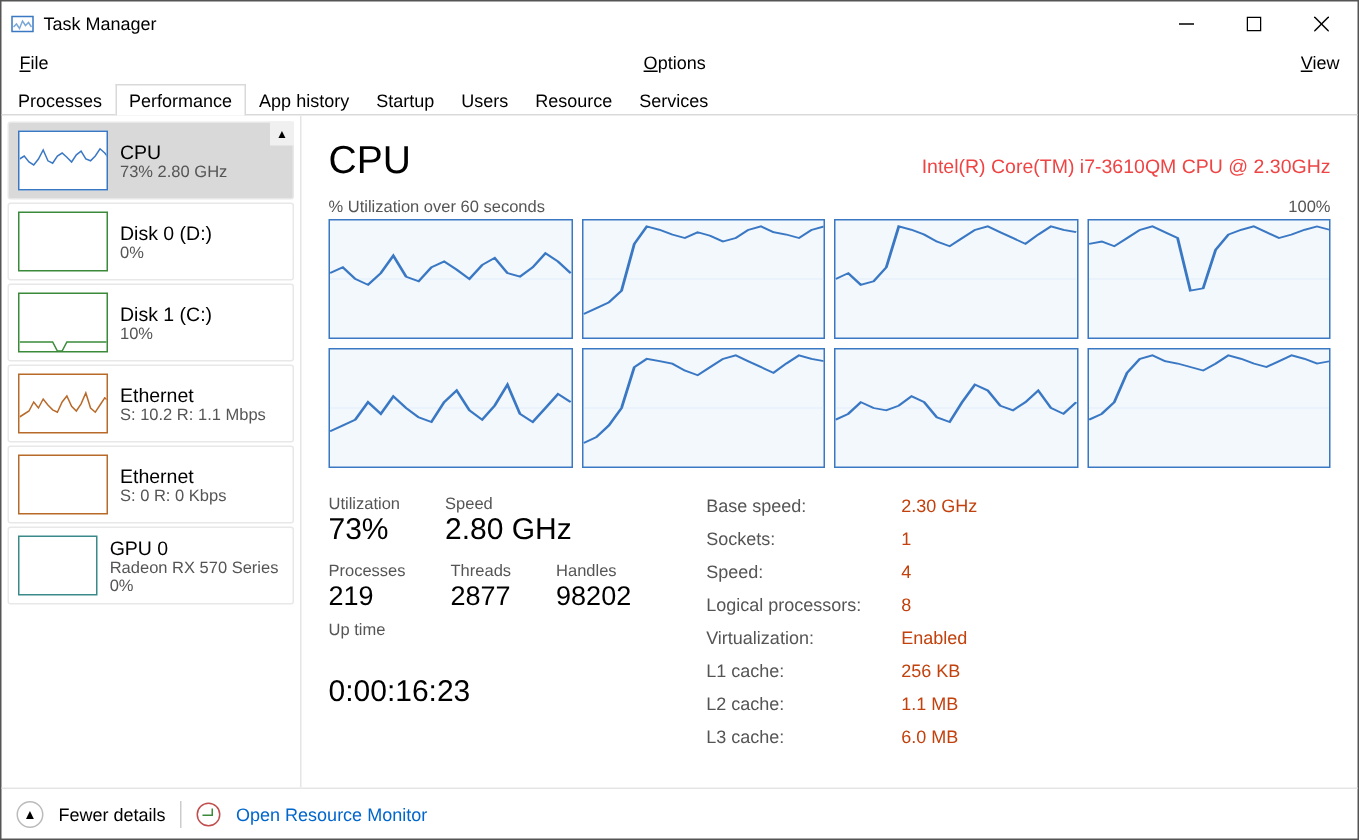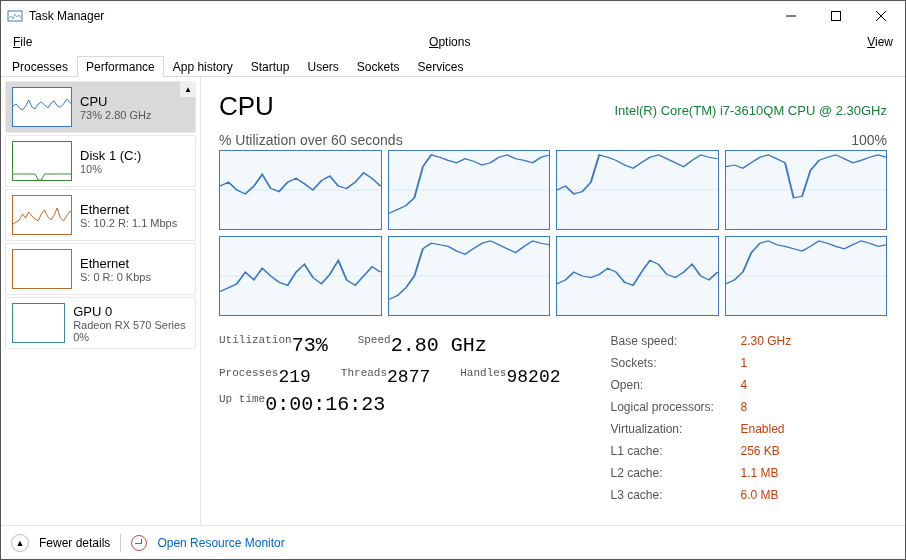--- a/index.html
+++ b/index.html
@@ -20,31 +20,31 @@
 .side-item { display: flex; align-items: center; gap: 8px; padding: 6px; border: 1px solid #e8e8e8; border-radius: 2px; margin-bottom: 2px; height: 52px; }
 .side-item.selected { background: #d9d9d9; }
 .side-thumb { width: 60px; height: 40px; border: 1px solid; background: #fff; position: relative; overflow: hidden; }
 .side-info { display: flex; flex-direction: column; }
 .side-label { font-size: 13px; }
 .side-sub { font-size: 11px; color: #555; }
 .scroll-up { position: absolute; top: 4px; right: 4px; width: 16px; height: 16px; background: #f0f0f0; display: flex; align-items: center; justify-content: center; font-size: 8px; }
 .main { flex: 1; padding: 14px 18px; overflow: hidden; }
 .main-head { display: flex; justify-content: space-between; align-items: baseline; margin-bottom: 10px; }
 .main-head h1 { font-size: 26px; font-weight: 400; }
-.main-head .model { font-size: 13px; color: #15803d; }
-.chart-caption { display: flex; justify-content: space-between; font-size: 14px; color: #555; margin-bottom: 2px; align-items: center; }
+.main-head .model { font-size: 13px; color: #ef4444; }
+.chart-caption { display: flex; justify-content: space-between; font-size: 11px; color: #555; margin-bottom: 2px; align-items: center; }
 .chart-grid { display: grid; grid-template-columns: repeat(4, 1fr); grid-template-rows: repeat(2, 80px); gap: 6px; margin-bottom: 18px; }
 .core { border: 1px solid #3a78c4; background: #f3f8fd; position: relative; }
 .stats-row { display: flex; gap: 30px; }
-.stat-block { display: flex; flex-direction: row; font-family: Liberation Mono, monospace; }
+.stat-block { display: flex; flex-direction: column; }
 .stat-label { font-size: 11px; color: #555; }
 .stat-value { font-size: 20px; }
 .stats-row.small .stat-value { font-size: 18px; }
 .stats-row + .stats-row { margin-top: 10px; }
-.uptime-block { margin-top: 6px; }
+.uptime-block { margin-top: 6px; gap: 24px; }
 .info-table { display: grid; grid-template-columns: 130px auto; row-gap: 8px; font-size: 12px; color: #555; }
 .info-table .v { color: #c2410c; }
 .stats-container { display: flex; gap: 50px; }
 .footer { height: 34px; border-top: 1px solid #e5e5e5; display: flex; align-items: center; padding: 0 10px; gap: 10px; }
 .footer .chev { width: 18px; height: 18px; border: 1px solid #bbb; border-radius: 50%; display: flex; align-items: center; justify-content: center; font-size: 9px; }
 .footer .divider { width: 1px; height: 18px; background: #ccc; }
 .footer .link { color: #0066cc; }
 .footer .orm-icon { width: 16px; height: 16px; border: 1.5px solid #c24d4d; border-radius: 50%; position: relative; }
 .footer .orm-icon::after { content: ''; position: absolute; left: 3px; top: 3px; width: 6px; height: 4px; border-bottom: 1.5px solid #3a8a3a; border-right: 1.5px solid #3a8a3a; }
 svg { display: block; }
@@ -83,37 +83,48 @@
   <span>Options</span>
   <span>View</span>
 </div>
 
 <div class="tabs">
   <div class="tab">Processes</div>
   <div class="tab active">Performance</div>
   <div class="tab">App history</div>
   <div class="tab">Startup</div>
   <div class="tab">Users</div>
-  <div class="tab">Sockets</div>
+  <div class="tab">Resource</div>
   <div class="tab">Services</div>
 </div>
 
 <div class="content">
   <div class="sidebar">
     <div class="scroll-up">▲</div>
     <div id="sidebar-items">
         <div class="side-item selected">
           <div class="side-thumb" style="border-color: rgb(58, 120, 196);">
             <svg viewBox="0 0 60 40" width="60" height="40">
               <polyline points="0,18 3.1578947368421053,16 6.315789473684211,20 9.473684210526315,22 12.631578947368421,18 15.789473684210526,12 18.94736842105263,19.2 22.105263157894736,20.799999999999997 25.263157894736842,16 28.42105263157895,14 31.57894736842105,16.799999999999997 34.73684210526316,20 37.89473684210526,15.2 41.05263157894737,12.799999999999997 44.21052631578947,18 47.36842105263158,19.2 50.526315789473685,16 53.68421052631579,11.2 56.8421052631579,14 60,18" fill="none" stroke="#3a78c4" stroke-width="1"></polyline>
             </svg>
           </div>
           <div class="side-info">
             <span class="side-label">CPU</span>
             <span class="side-sub">73% 2.80 GHz</span>
+          </div>
+        </div>
+        <div class="side-item">
+          <div class="side-thumb" style="border-color: rgb(58, 138, 58);">
+            <svg viewBox="0 0 60 40" width="60" height="40">
+              <polyline points="0,40 60,40" fill="none" stroke="#3a8a3a" stroke-width="1"></polyline>
+            </svg>
+          </div>
+          <div class="side-info">
+            <span class="side-label">Disk 0 (D:)</span>
+            <span class="side-sub">0%</span>
           </div>
         </div>
         <div class="side-item">
           <div class="side-thumb" style="border-color: rgb(58, 138, 58);">
             <svg viewBox="0 0 60 40" width="60" height="40">
               <polyline points="0,32 3.1578947368421053,32 6.315789473684211,32 9.473684210526315,32 12.631578947368421,32 15.789473684210526,32 18.94736842105263,32 22.105263157894736,32 25.263157894736842,38 28.42105263157895,38 31.57894736842105,32 34.73684210526316,32 37.89473684210526,32 41.05263157894737,32 44.21052631578947,32 47.36842105263158,32 50.526315789473685,32 53.68421052631579,32 56.8421052631579,32 60,32" fill="none" stroke="#3a8a3a" stroke-width="1"></polyline>
             </svg>
           </div>
           <div class="side-info">
             <span class="side-label">Disk 1 (C:)</span>
@@ -244,21 +255,21 @@
         <div class="stat-block uptime-block">
           <span class="stat-label">Up time</span>
           <span class="stat-value">0:00:16:23</span>
         </div>
       </div>
       <div class="info-table" id="info-table">
           <span>Base speed:</span>
           <span class="v">2.30 GHz</span>
           <span>Sockets:</span>
           <span class="v">1</span>
-          <span>Open:</span>
+          <span>Speed:</span>
           <span class="v">4</span>
           <span>Logical processors:</span>
           <span class="v">8</span>
           <span>Virtualization:</span>
           <span class="v">Enabled</span>
           <span>L1 cache:</span>
           <span class="v">256 KB</span>
           <span>L2 cache:</span>
           <span class="v">1.1 MB</span>
           <span>L3 cache:</span>

